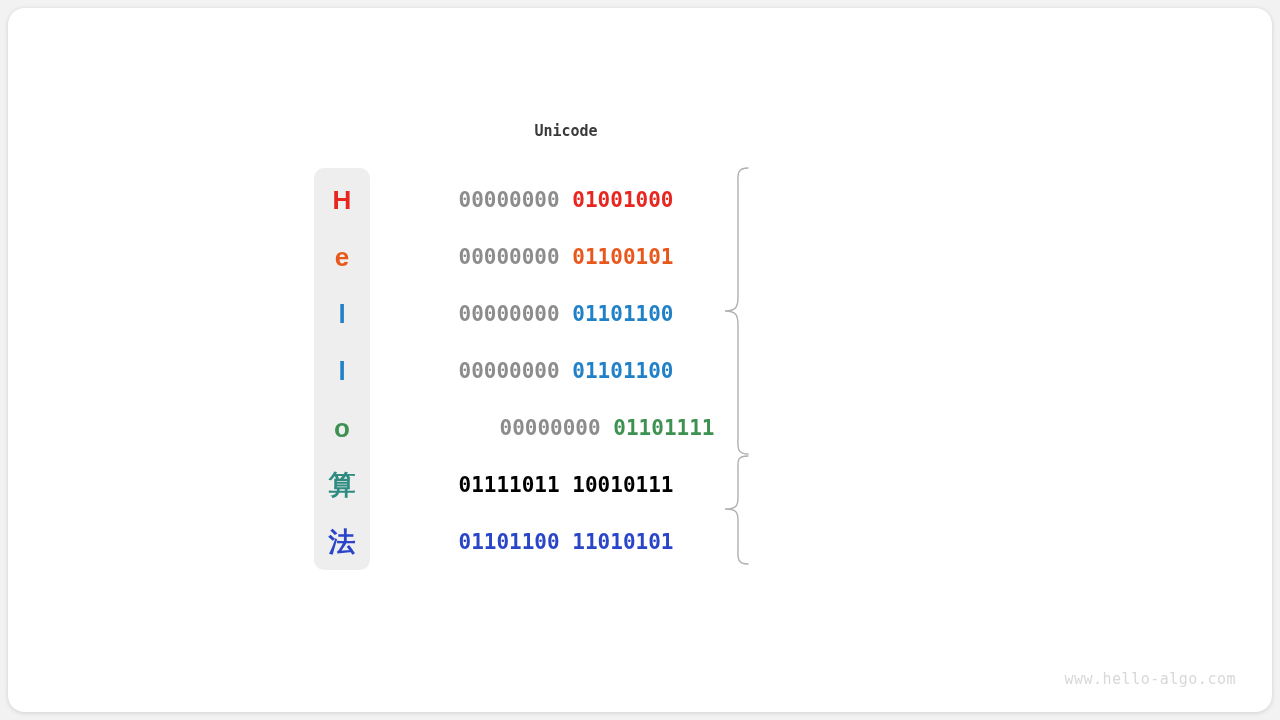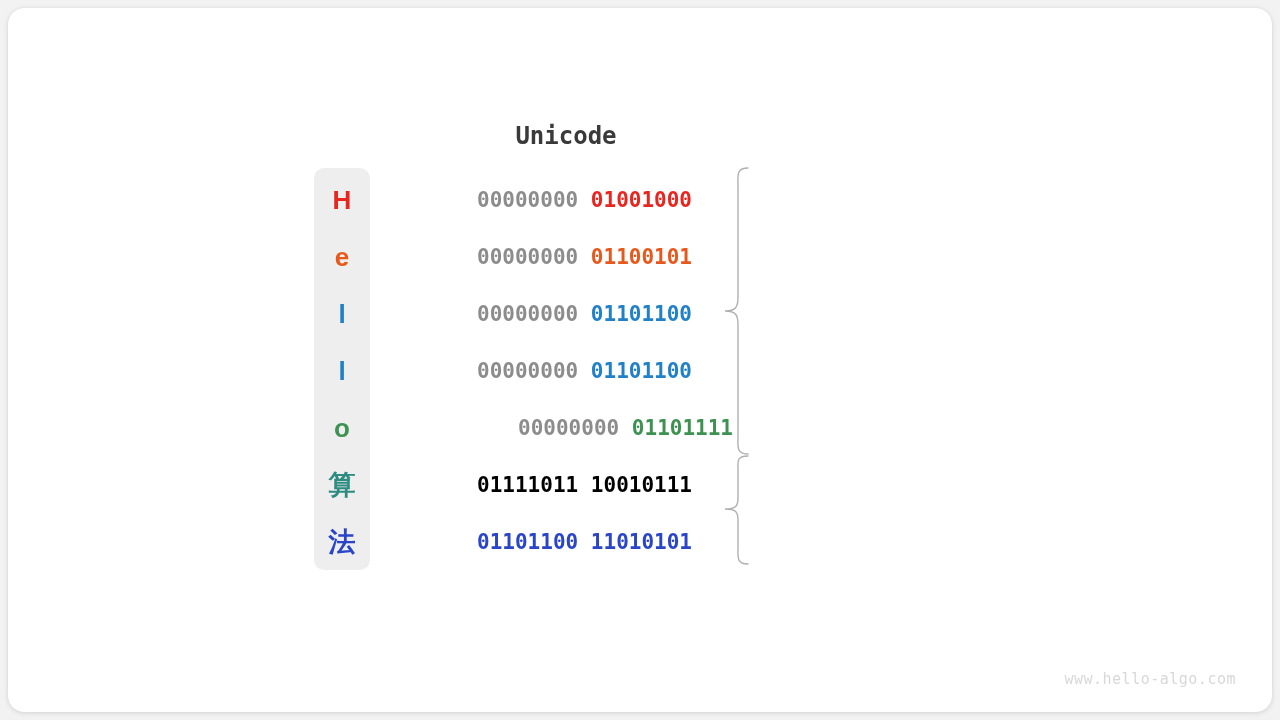--- a/index.html
+++ b/index.html
@@ -39,21 +39,21 @@
     letter-spacing: 1px;
     margin-top: 48px;
   }
   #header-unicode {
     position: absolute;
     left: 432px;
     top: 114px;
     width: 252px;
     text-align: center;
     font-family: "DejaVu Sans Mono", monospace;
-    font-size: 24px;
+    font-size: 15px;
     font-weight: bold;
     color: #3a3a3a;
   }
 
   
   #char-column-bg {
     position: absolute;
     left: 306px;
     top: 160px;
     width: 56px;
@@ -76,21 +76,21 @@
     font-size: 27px;
   }
 
   
   .bin-row {
     position: absolute;
     left: 432px;
     width: 252px;
     height: 57px;
     line-height: 57px;
-    text-align: right;
+    text-align: center;
     font-family: "DejaVu Sans Mono", monospace;
     font-size: 21px;
     font-weight: bold;
     white-space: pre;
   }
   .bin-hi { color: #8c8c8c; }
   .bin-hi.colored { color: inherit; }
   .bin-sep { color: transparent; }
 
   

